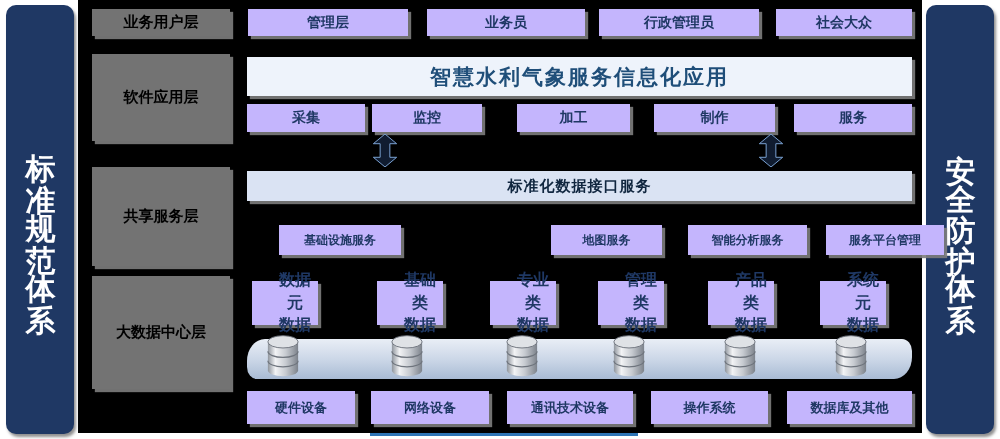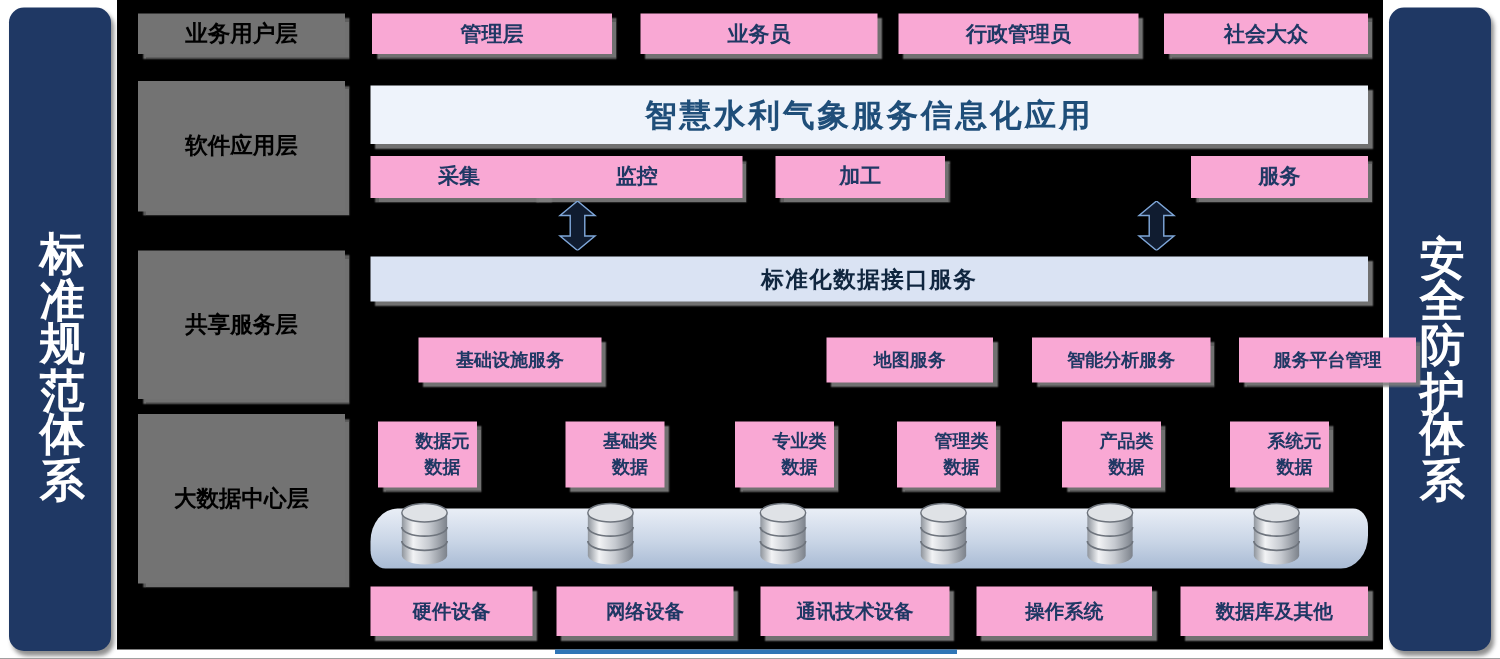--- a/index.html
+++ b/index.html
@@ -15,30 +15,30 @@
     display: flex; align-items: center; justify-content: center;
     box-shadow: 2px 3px 3px rgba(70,70,70,.6);
   }
   .sidebar span {
     writing-mode: vertical-rl; text-orientation: upright;
     color: #ffffff; font-weight: bold; font-size: 30px; letter-spacing: 30px;
   }
 
   .box {
     display: flex; align-items: center; justify-content: center;
-    background: #f9a8d4; color: #1f3864; font-weight: bold;
+    background: #c4b5fd; color: #1f3864; font-weight: bold;
     box-shadow: 3px 3px 1px rgba(125,125,125,.9);
     text-align: center;
   }
   .label-box { background: #737373; color: #000000; font-size: 15px; }
   .title-box { background: #eef3fb; color: #1f4e79; font-size: 21px; letter-spacing: 2px; }
   .subtitle-box { background: #dae3f3; color: #10263f; font-size: 15px; letter-spacing: 1px; }
   .item-box { font-size: 14px; }
   .svc-box { font-size: 12px; margin-left: 32px; }
-  .data-chip { font-size: 12px; line-height: 1.4; white-space: pre-line; padding-left: 20px; }
+  .data-chip { font-size: 16px; line-height: 1.4; white-space: pre-line; padding-left: 20px; }
   .infra-box { font-size: 13px; }
 
   .band {
     left: 247px; top: 339px; width: 665px; height: 40px;
     background: linear-gradient(180deg, #e9eef6 0%, #c9d5e6 55%, #a9bbd4 100%);
     border-radius: 18px 10px 18px 10px / 22px 12px 22px 12px;
   }
   .cyl { width: 34px; height: 44px; top: 334px; z-index: 3; }
   .arrow { width: 26px; height: 33px; top: 134px; z-index: 3; }
 
@@ -72,22 +72,23 @@
 
   <div class="abs box label-box" style="left:92px;top:9px;width:138px;height:27px">业务用户层</div>
   <div class="abs box item-box" style="left:248px;top:9px;width:160px;height:27px">管理层</div>
   <div class="abs box item-box" style="left:427px;top:9px;width:158px;height:27px">业务员</div>
   <div class="abs box item-box" style="left:776px;top:9px;width:136px;height:27px">社会大众</div>
   <div class="abs box item-box" style="left:599px;top:9px;width:160px;height:27px">行政管理员</div>
 
   <div class="abs box label-box" style="left:92px;top:54px;width:138px;height:87px">软件应用层</div>
   <div class="abs box title-box" style="left:247px;top:57px;width:665px;height:39px">智慧水利气象服务信息化应用</div>
   <div class="abs box item-box" style="left:247px;top:104px;width:118px;height:28px">采集</div>
-  <div class="abs box item-box" style="left:354px;top:104px;width:141px;height:28px">监控</div>
+  <div class="abs box item-box" style="left:372px;top:104px;width:110px;height:28px">监控</div>
   <div class="abs box item-box" style="left:517px;top:104px;width:113px;height:28px">加工</div>
+  <div class="abs box item-box" style="left:654px;top:104px;width:121px;height:28px">制作</div>
   <div class="abs box item-box" style="left:794px;top:104px;width:118px;height:28px">服务</div>
 
   <div class="abs arrow" style="left:372px">
     <svg viewBox="0 0 24 34" width="26" height="33">
       <path d="M12 0 L24 10 L17 10 L17 24 L24 24 L12 34 L0 24 L7 24 L7 10 L0 10 Z" fill="#101c30" stroke="#7ea6d8" stroke-width="1"></path>
     </svg>
   </div>
   <div class="abs arrow" style="left:758px">
     <svg viewBox="0 0 24 34" width="26" height="33">
       <path d="M12 0 L24 10 L17 10 L17 24 L24 24 L12 34 L0 24 L7 24 L7 10 L0 10 Z" fill="#101c30" stroke="#7ea6d8" stroke-width="1"></path>

